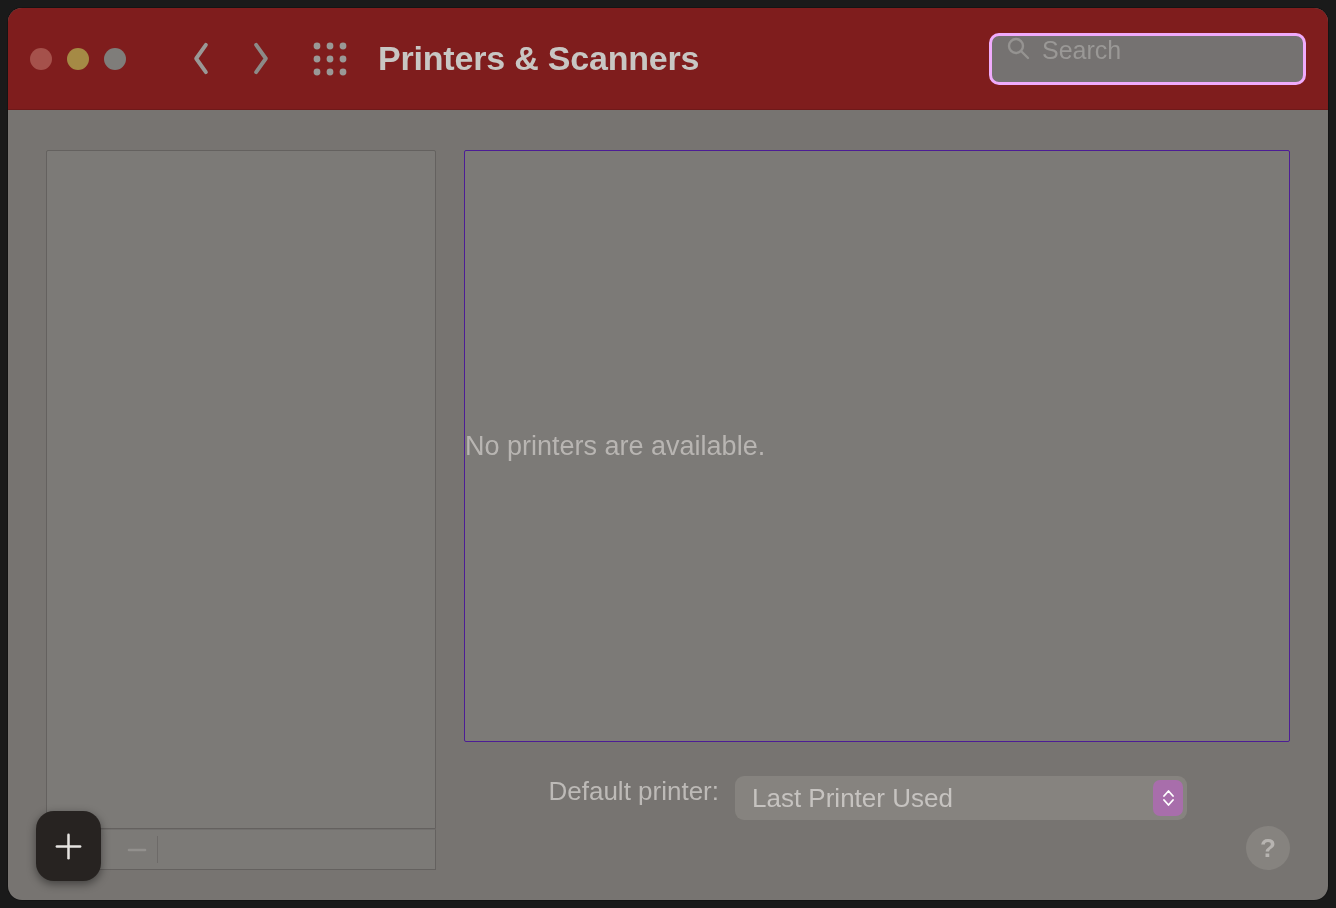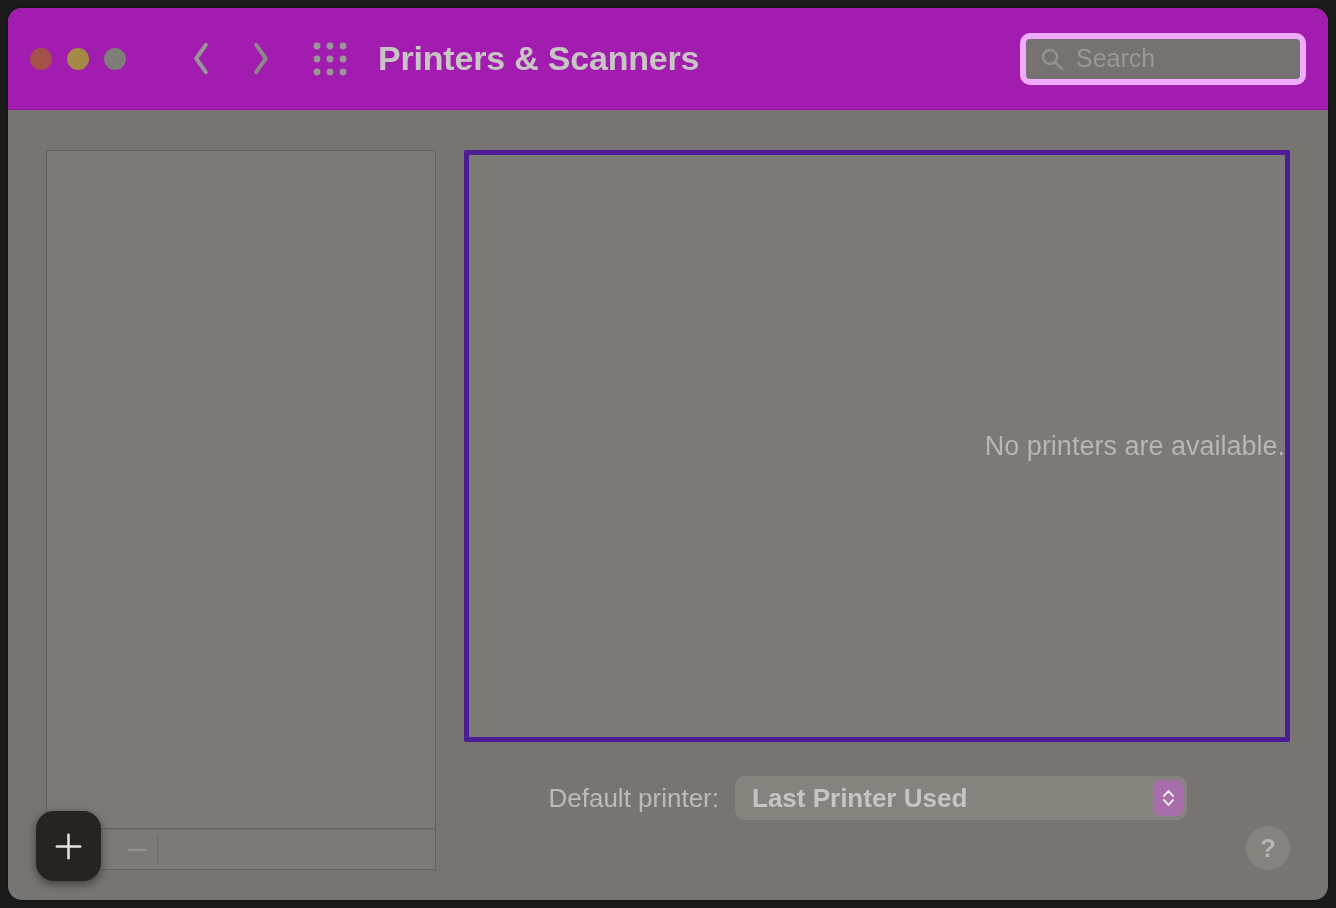--- a/index.html
+++ b/index.html
@@ -21,21 +21,21 @@
       width: 1320px;
       height: 892px;
       background: #777471;
       border-radius: 14px;
       overflow: hidden;
       position: relative;
       box-shadow: 0 0 0 1px rgba(0,0,0,0.2);
     }
     .titlebar {
       height: 102px;
-      background: #a21caf;
+      background: #7f1d1d;
       display: flex;
       align-items: center;
       padding: 0 22px;
       gap: 6px;
       border-bottom: 1px solid rgba(0,0,0,0.12);
     }
     .traffic-lights {
       display: flex;
       gap: 15px;
       align-items: center;
@@ -76,26 +76,26 @@
       font-size: 34px;
       font-weight: 600;
       color: #c8c6c3;
       margin-left: 24px;
       letter-spacing: -0.2px;
     }
 
     .search-wrap {
       margin-left: auto;
       display: flex;
-      align-items: center;
+      align-items: flex-start;
       background: #757271;
-      border: 6px solid #f0abfc;
+      border: 3px solid #f0abfc;
       border-radius: 10px;
       height: 52px;
-      width: 286px;
+      width: 317px;
       padding: 0 14px;
       gap: 12px;
     }
     .search-wrap svg { width: 24px; height: 24px; flex: none; }
     .search-input {
       background: transparent;
       border: none;
       outline: none;
       color: #c8c6c3;
       font-size: 25px;
@@ -173,65 +173,64 @@
     }
 
     .right-panel {
       flex: 1;
       display: flex;
       flex-direction: column;
     }
     .detail-box {
       height: 592px;
       background: #7c7a77;
-      border: 5px solid #4c1d95;
+      border: 1px solid #4c1d95;
       border-radius: 2px;
       display: flex;
       align-items: center;
-      justify-content: flex-end;
+      justify-content: flex-start;
     }
     .empty-msg {
       text-align: center;
       color: #b8b5b2;
       font-size: 27px;
       line-height: 1.35;
       font-weight: 400;
     }
 
     .settings {
       margin-top: 34px;
       display: flex;
       flex-direction: column;
       gap: 22px;
       padding-right: 100px;
     }
     .setting-row {
       display: flex;
-      align-items: center;
+      align-items: flex-start;
       gap: 16px;
     }
     .setting-label {
       width: 255px;
       text-align: right;
       color: #bdbab7;
       font-size: 26px;
     }
     .popup {
       flex: 1;
       max-width: 452px;
       height: 44px;
       background: #86837f;
       border-radius: 9px;
       display: flex;
       align-items: center;
       padding-left: 17px;
       position: relative;
       color: #c6c3c0;
       font-size: 26px;
-      font-weight: bold;
     }
     .popup-arrows {
       position: absolute;
       right: 4px;
       top: 4px;
       bottom: 4px;
       width: 30px;
       background: #a86eab;
       border-radius: 7px;
       display: flex;

